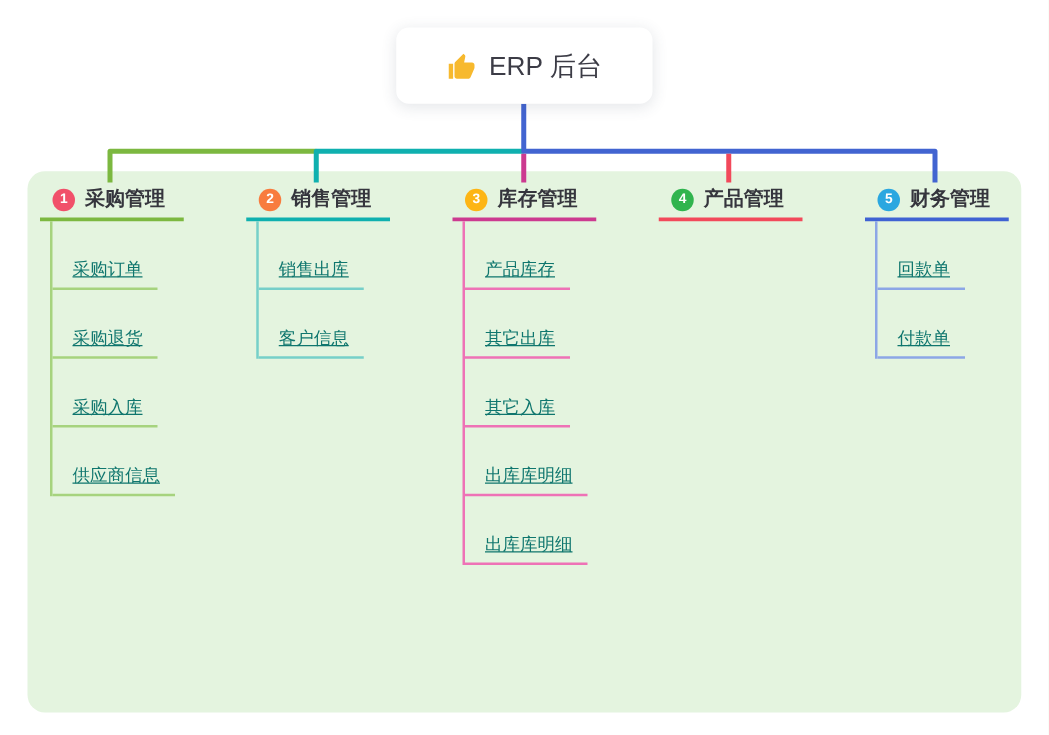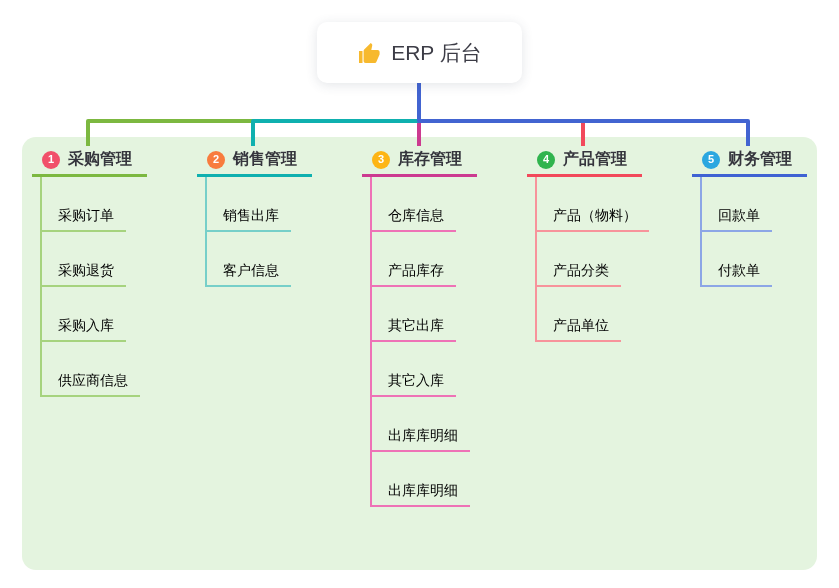--- a/index.html
+++ b/index.html
@@ -43,21 +43,21 @@
     width:18px;height:18px;border-radius:50%;flex:0 0 auto;
     color:#ffffff;font-size:11px;font-weight:700;
     display:flex;align-items:center;justify-content:center;line-height:1;
   }
   .children{
     margin-left:8px;border-left:2px solid var(--lite);width:max-content;
   }
   .child{
     height:55px;display:flex;align-items:flex-end;
     padding:0 12px 5px 16px;border-bottom:2px solid var(--lite);
-    width:max-content;font-size:14px;color:#000000;box-sizing:border-box;
+    width:max-content;font-size:14px;color:#0f766e;box-sizing:border-box;text-decoration:underline;
   }
 </style>
 </head>
 <body>
 
 <div class="canvas">
 
   <div class="panel"></div>
 
   <svg id="connectors" width="839" height="588" viewBox="0 0 839 588">
@@ -110,23 +110,20 @@
           </div>
         </div>
   </div>
       <div class="branch" style="left: 362px; --line: #cc3a90; --lite: #ee72b6;">
     <div class="branch-header">
       <span class="badge" style="background: rgb(253, 181, 21);">3</span>
       <span class="branch-label">库存管理</span>
     </div>
     <div class="children">
           <div class="child">
-            <span>仓库信息</span>
-          </div>
-          <div class="child">
             <span>产品库存</span>
           </div>
           <div class="child">
             <span>其它出库</span>
           </div>
           <div class="child">
             <span>其它入库</span>
           </div>
           <div class="child">
             <span>出库库明细</span>
@@ -134,31 +131,20 @@
           <div class="child">
             <span>出库库明细</span>
           </div>
         </div>
   </div>
       <div class="branch" style="left: 527px; --line: #f2495b; --lite: #f7939b;">
     <div class="branch-header">
       <span class="badge" style="background: rgb(48, 180, 78);">4</span>
       <span class="branch-label">产品管理</span>
     </div>
-    <div class="children">
-          <div class="child">
-            <span>产品（物料）</span>
-          </div>
-          <div class="child">
-            <span>产品分类</span>
-          </div>
-          <div class="child">
-            <span>产品单位</span>
-          </div>
-        </div>
   </div>
       <div class="branch" style="left: 692px; --line: #3f62d3; --lite: #8ca6e6;">
     <div class="branch-header">
       <span class="badge" style="background: rgb(43, 167, 224);">5</span>
       <span class="branch-label">财务管理</span>
     </div>
     <div class="children">
           <div class="child">
             <span>回款单</span>
           </div>

